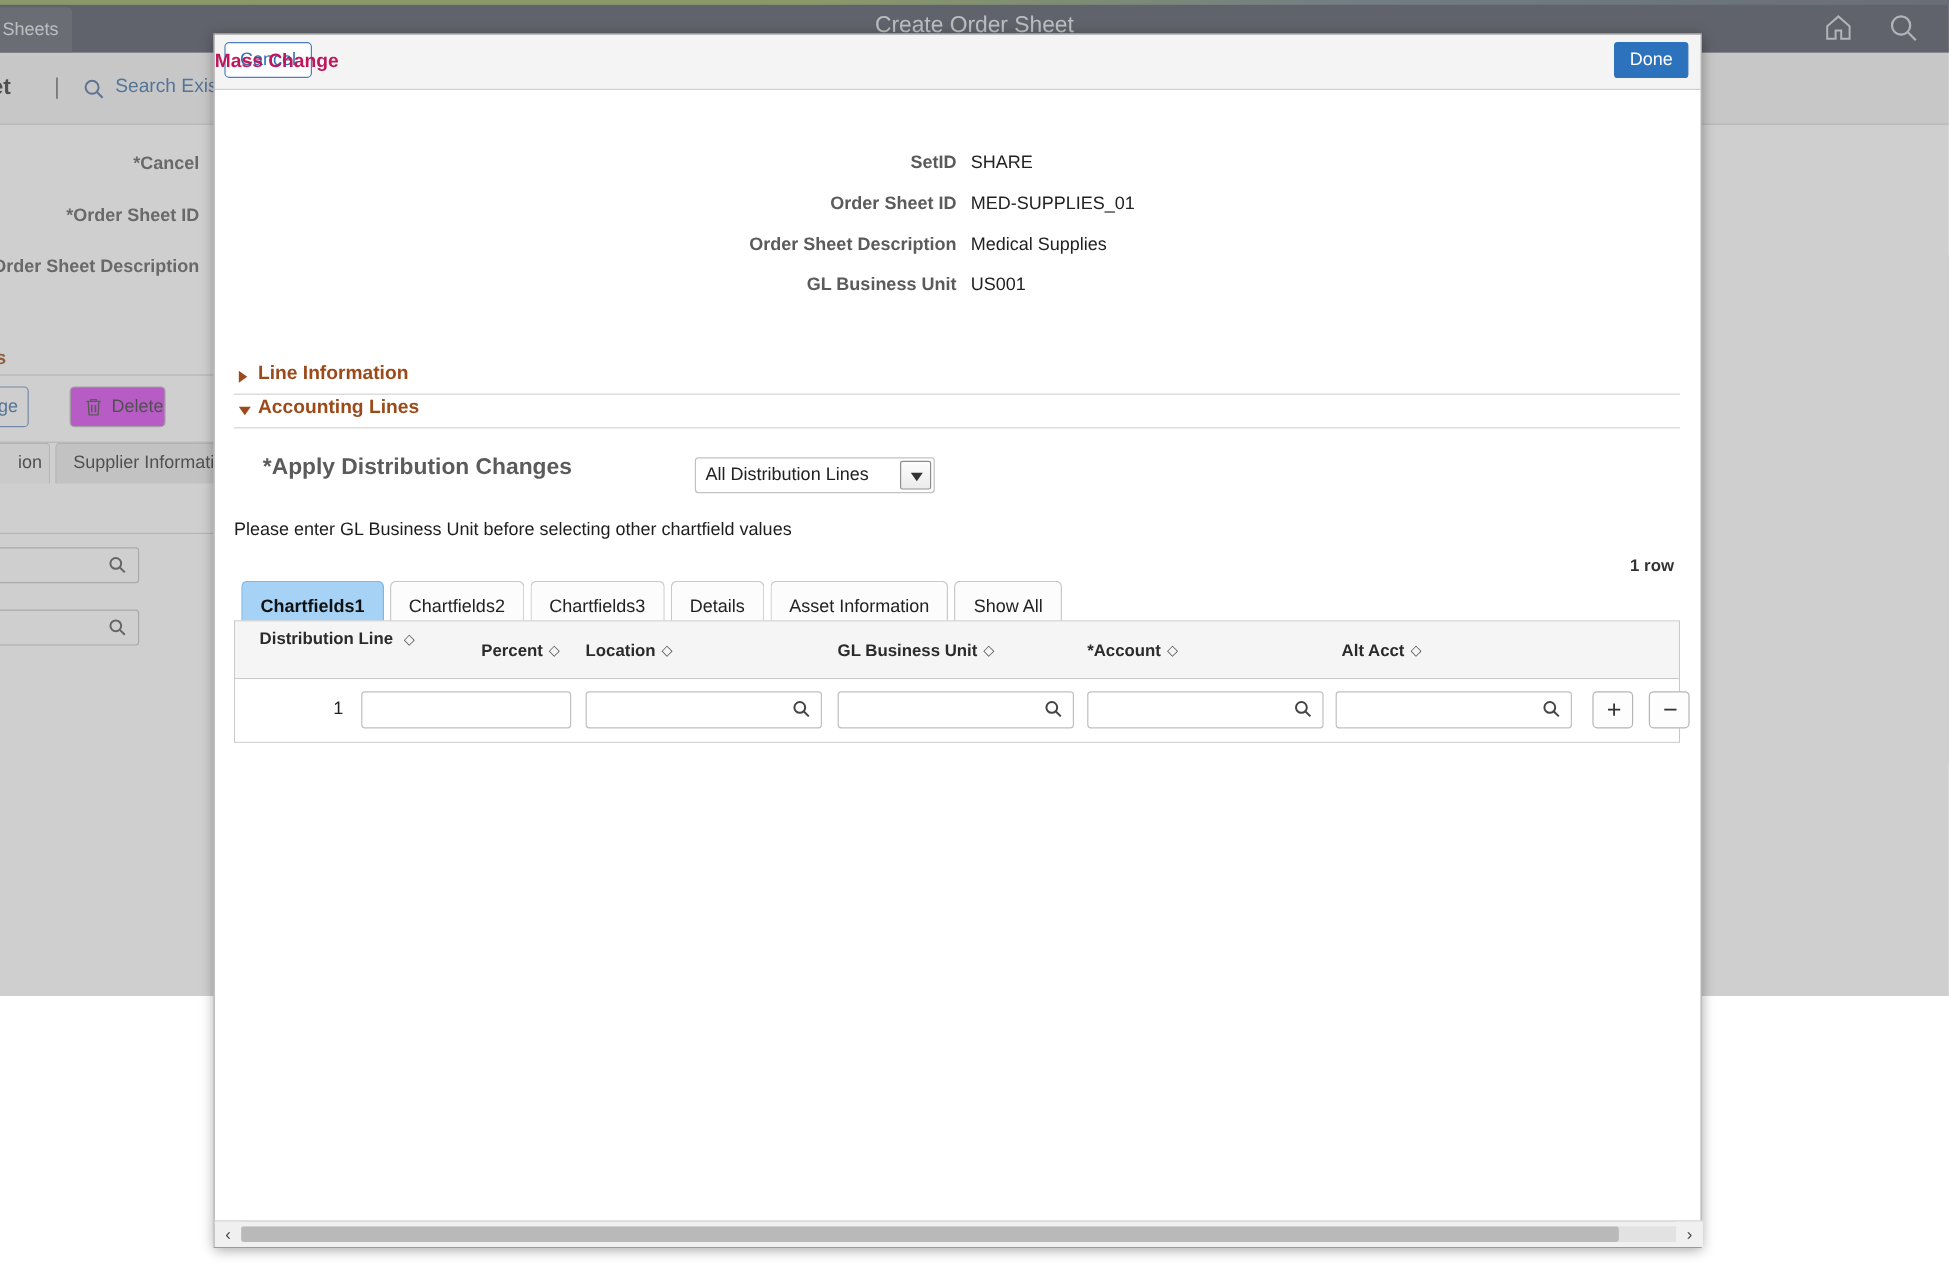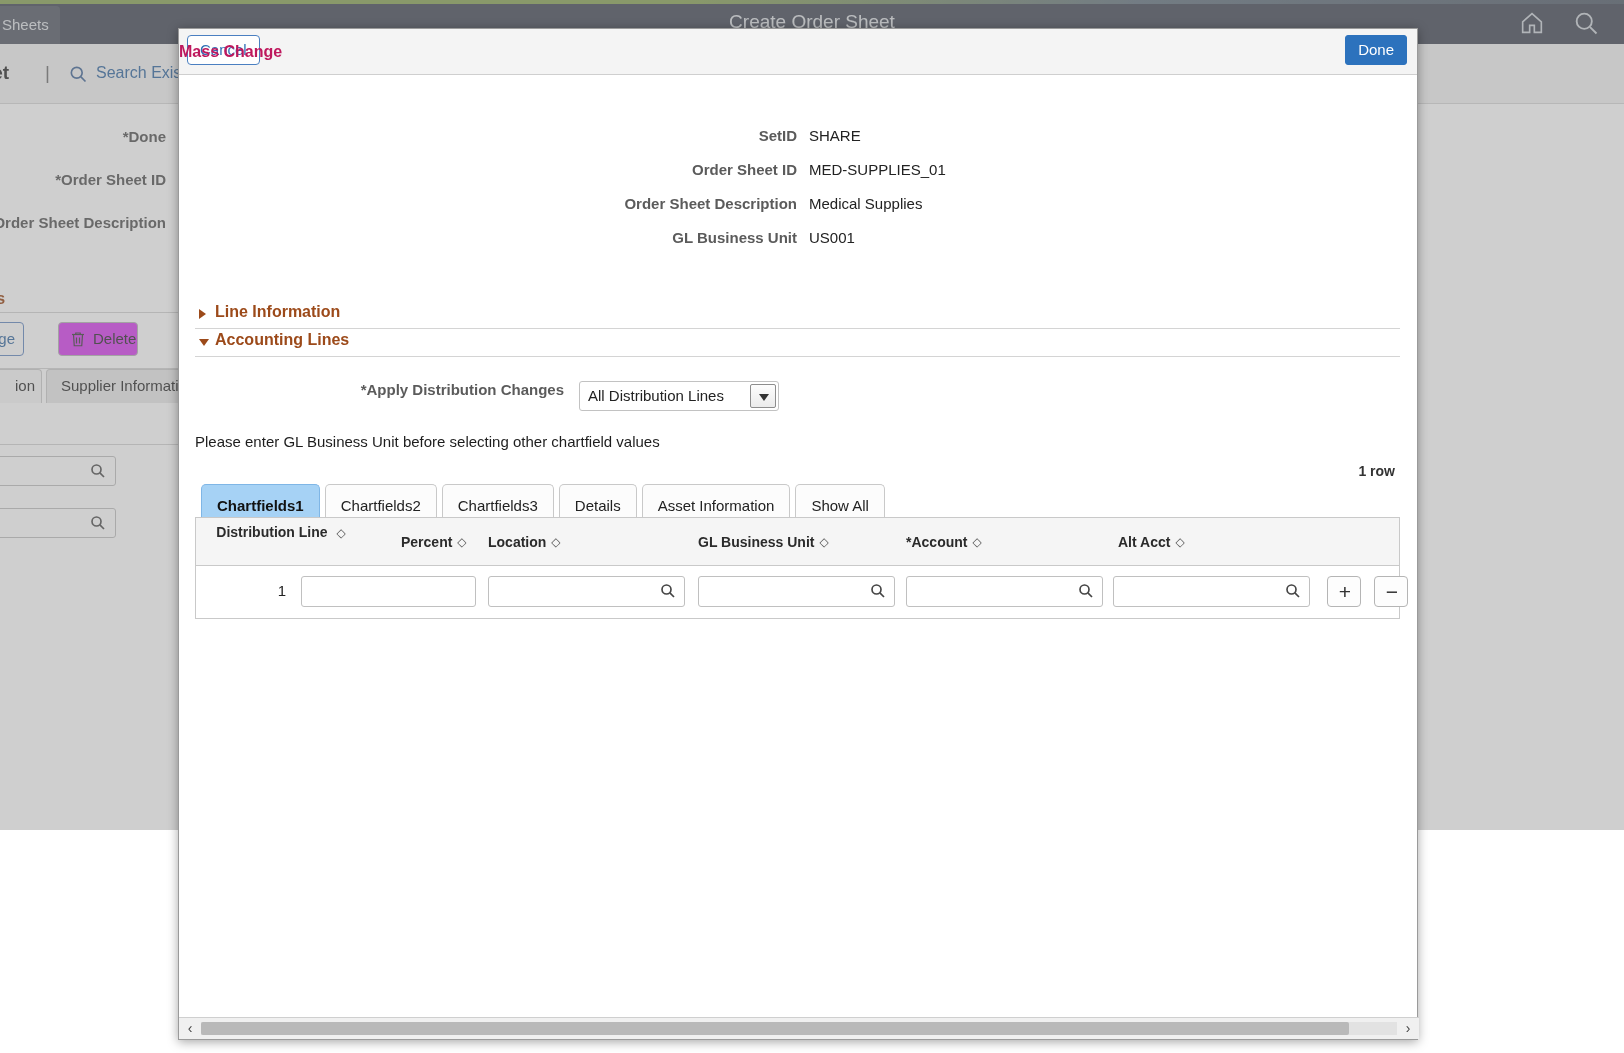--- a/index.html
+++ b/index.html
@@ -171,22 +171,22 @@
   }
   .sec-title {
     position: absolute; left: 20px; top: 0;
     font-size: 16px; font-weight: bold; color: #9c4a1a;
   }
   .sec-rule { position: absolute; left: 0; top: 25px; width: 1205px; height: 1px; background: #d4d4d4; }
 
   
   .dd-row { position: absolute; left: 0; top: 304px; width: 100%; }
   .dd-label {
-    position: absolute; left: 40px; top: 0; width: 345px; text-align: right;
-    font-size: 15px; font-weight: bold; color: #5b5b5b; line-height: 21px;
+    position: absolute; left: 40px; top: 0; width: 345px; text-align: left;
+    font-size: 19px; font-weight: bold; color: #5b5b5b; line-height: 21px;
   }
   .dd-wrap {
     position: absolute; left: 400px; top: 2px;
     width: 200px; height: 30px;
     border: 1px solid #c2c2c2; border-radius: 3px; background: #fff;
   }
   .dd-text {
     position: absolute; left: 8px; top: 0; line-height: 28px;
     font-size: 15px; color: #222;
   }
@@ -305,21 +305,21 @@
   <div class="bg-crumb">heet</div>
   <div class="bg-pipe">|</div>
   <div class="bg-search-existing-icon">
     <svg width="20" height="20" viewBox="0 0 24 24" fill="none" stroke="#4a6d9c" stroke-width="2">
       <circle cx="10.5" cy="10.5" r="6.5"></circle>
         <line x1="15.5" y1="15.5" x2="21" y2="21"></line>
     </svg>
   </div>
   <div class="bg-search-existing">Search Exis</div>
 
-  <div class="bg-form-label" style="top:128px;">*Done</div>
+  <div class="bg-form-label" style="top:128px;">*Cancel</div>
   <div class="bg-form-label" style="top:171px;">*Order Sheet ID</div>
   <div class="bg-form-label" style="top:214px;">Order Sheet Description</div>
 
   <div class="bg-section-title">ms</div>
   <div class="bg-hr1"></div>
   <div class="bg-hr2"></div>
   <div class="bg-hr3"></div>
 
   <div class="bg-btn-change">nge</div>
   <div class="bg-btn-delete">

